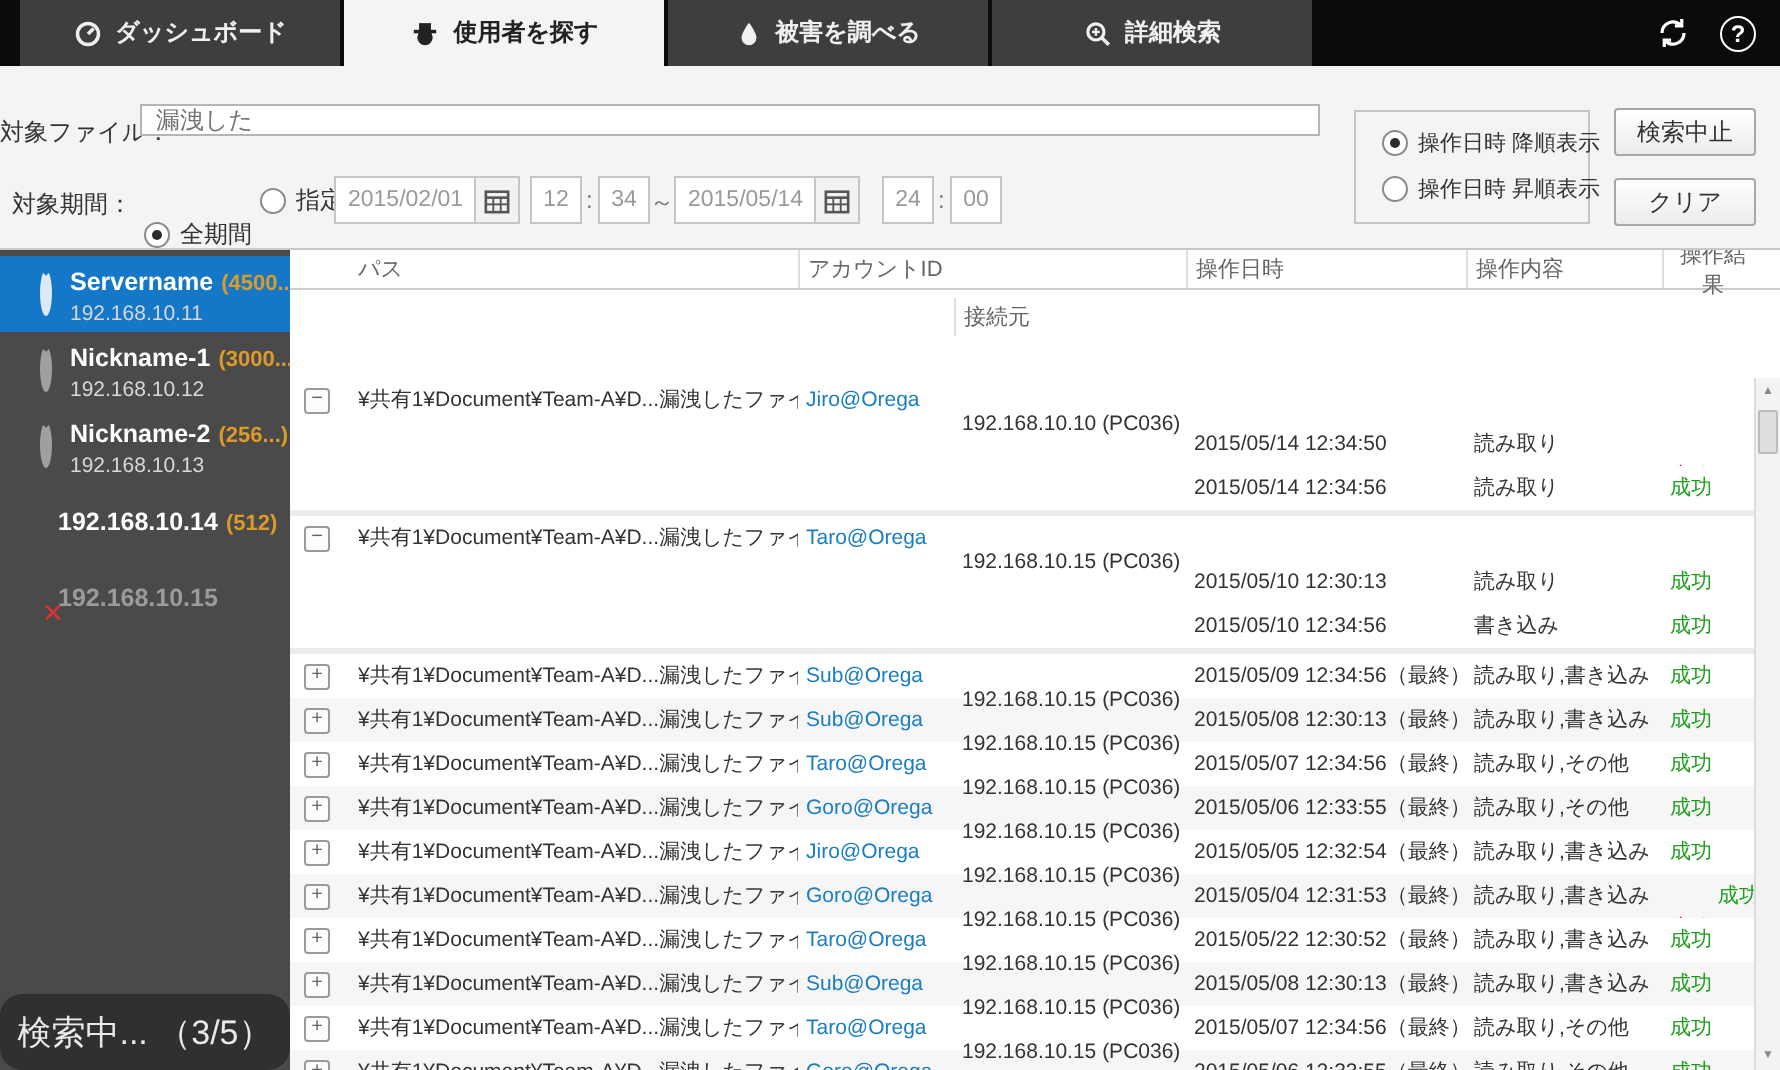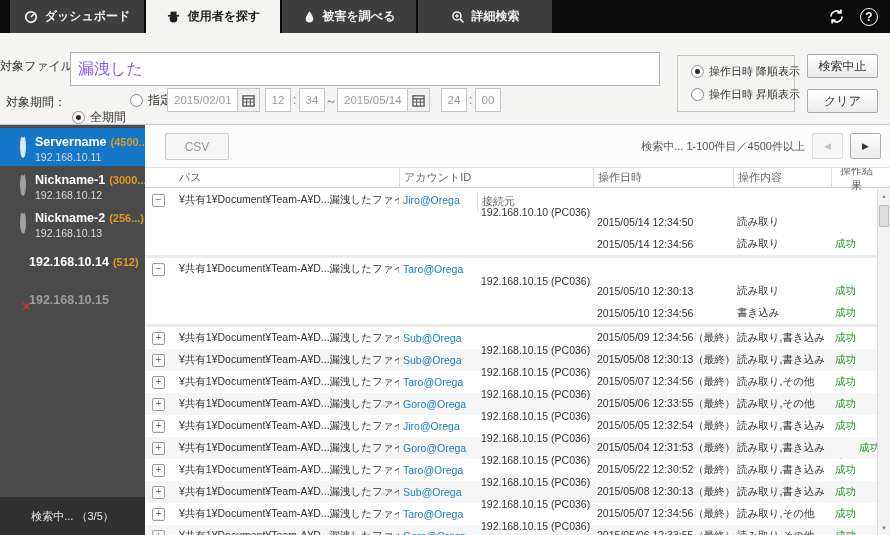--- a/index.html
+++ b/index.html
@@ -3,36 +3,36 @@
 <meta charset="utf-8">
 <style>
   html,body{margin:0;padding:0;width:890px;height:535px;overflow:hidden;background:#fff;
     font-family:"Liberation Sans","DejaVu Sans",sans-serif;}
   *{box-sizing:border-box;}
   #app{position:relative;width:890px;height:535px;overflow:hidden;}
 
   
   .topbar{position:absolute;left:0;top:0;width:890px;height:33px;background:#0b0b0b;display:flex;align-items:stretch;}
   .tabs{display:flex;padding-left:10px;}
-  .tab{width:134px;margin-right:2px;display:flex;align-items:center;justify-content:center;gap:7px;
+  .tab{width:160px;margin-right:2px;display:flex;align-items:center;justify-content:center;gap:7px;
     background:#3e3e3e;color:#f0f0f0;font-size:12px;font-weight:bold;cursor:pointer;}
   .tab.active{background:#f4f4f2;color:#222;}
   .tab svg{display:block;}
   .topbar-right{position:absolute;right:12px;top:0;height:33px;display:flex;align-items:center;gap:14px;}
   .tb-ico{width:20px;height:20px;color:#fff;display:flex;align-items:center;justify-content:center;cursor:pointer;}
   .help-circle{width:18px;height:18px;border:1.5px solid #fff;border-radius:50%;color:#fff;font-size:12px;font-weight:bold;
     display:flex;align-items:center;justify-content:center;}
 
   
   .formbar{position:absolute;left:0;top:33px;width:890px;height:92px;background:#f4f4f2;border-bottom:1px solid #c9c9c9;}
   .f-label{position:absolute;width:66px;text-align:right;font-size:12px;color:#333;white-space:nowrap;}
   .lbl-file{left:0;top:25px;}
   .lbl-period{left:0;top:61px;}
-  .f-input{position:absolute;left:70px;top:19px;width:590px;height:34px;border:1px solid #b5b5b5;background:#fff;
-    font-size:16px;padding:0 7px;color:#8b5cf6;font-family:inherit;}
+  .f-input{position:absolute;left:70px;top:19px;width:590px;height:16px;border:1px solid #b5b5b5;background:#fff;
+    font-size:12px;padding:0 7px;color:#737373;font-family:inherit;}
   .radio{display:inline-flex;align-items:center;font-size:12px;color:#333;cursor:pointer;white-space:nowrap;}
   .rdot{width:13px;height:13px;border:1px solid #8a8a8a;border-radius:50%;background:#fff;display:inline-block;
     position:relative;margin-right:5px;flex:0 0 auto;}
   .rdot.checked::after{content:"";position:absolute;left:3px;top:3px;width:5px;height:5px;border-radius:50%;background:#2b2b2b;}
   .radio-all{position:absolute;left:72px;top:76px;}
   .radio-spec{position:absolute;left:130px;top:59px;}
   .date-box{position:absolute;top:55px;height:24px;border:1px solid #c6c6c6;background:#fff;color:#9a9a9a;
     font-size:11.5px;display:flex;align-items:center;padding:0 6px;}
   .d-from{left:167px;width:71px;}
   .d-to{left:337px;width:71px;}
@@ -65,21 +65,21 @@
   .srv::after{content:"";position:absolute;left:3px;right:3px;top:4px;height:1px;background:#868686;
     box-shadow:0 4px 0 #868686,0 8px 0 #868686;}
   .srv-x{position:absolute;left:1px;top:0px;font-size:13px;font-weight:bold;color:#e03030;line-height:16px;}
   .sb-text{margin-left:9px;min-width:0;}
   .sb-line1{white-space:nowrap;}
   .sb-name{font-size:12.5px;font-weight:bold;color:#fff;}
   .offline .sb-name{color:#9b9b9b;}
   .sb-count{font-size:11px;font-weight:bold;color:#dc9b28;margin-left:4px;}
   .sb-ip{font-size:10.5px;color:#d8d8d8;margin-top:1px;}
   .sb-footer{position:absolute;left:0;bottom:0;width:145px;height:38px;background:#303030;color:#e9e9e9;
-    font-size:11px;display:flex;align-items:center;justify-content:center;}
+    font-size:17px;display:flex;align-items:center;justify-content:center;border-radius:11px;}
 
   
   .main{position:absolute;left:145px;top:125px;width:745px;height:410px;background:#fff;overflow:hidden;}
   .toolbar{position:relative;height:43px;background:#fcfcfc;border-bottom:1px solid #e3e3e3;}
   .csv-btn{position:absolute;left:20px;top:8px;width:64px;height:27px;background:#f6f6f6;border:1px solid #ccc;
     border-radius:2px;color:#999;font-size:12px;cursor:default;font-family:inherit;}
   .pager{position:absolute;right:9px;top:8px;display:flex;align-items:center;gap:7px;}
   .pager-status{font-size:11px;color:#555;white-space:nowrap;}
   .pg-btn{width:31px;height:26px;border:1px solid #b0b0b0;border-radius:2px;background:linear-gradient(#fff,#ebebeb);
     font-size:9px;color:#333;display:flex;align-items:center;justify-content:center;cursor:pointer;}
@@ -255,28 +255,20 @@
           <span class="sb-ico"><span class="srv"></span><span class="srv-x">✕</span></span>
           <div class="sb-text">
             <div class="sb-line1"><span class="sb-name">192.168.10.15</span></div>
           </div>
         </div>
       </div>
     <div class="sb-footer">検索中... （3/5）</div>
   </div>
 
   <div class="main">
-    <div class="toolbar">
-      <button class="csv-btn">CSV</button>
-      <div class="pager">
-        <span class="pager-status">検索中... 1-100件目／4500件以上</span>
-        <span class="pg-btn disabled">◀</span>
-        <span class="pg-btn">▶</span>
-      </div>
-    </div>
 
     <div class="thead">
       <div class="th c-exp"></div>
       <div class="th c-path">パス</div>
       <div class="th c-acct b">アカウントID</div>
       <div class="th c-src b">接続元</div>
       <div class="th c-dt b">操作日時</div>
       <div class="th c-op b">操作内容</div>
       <div class="th c-res b">操作結果</div>
     </div>

